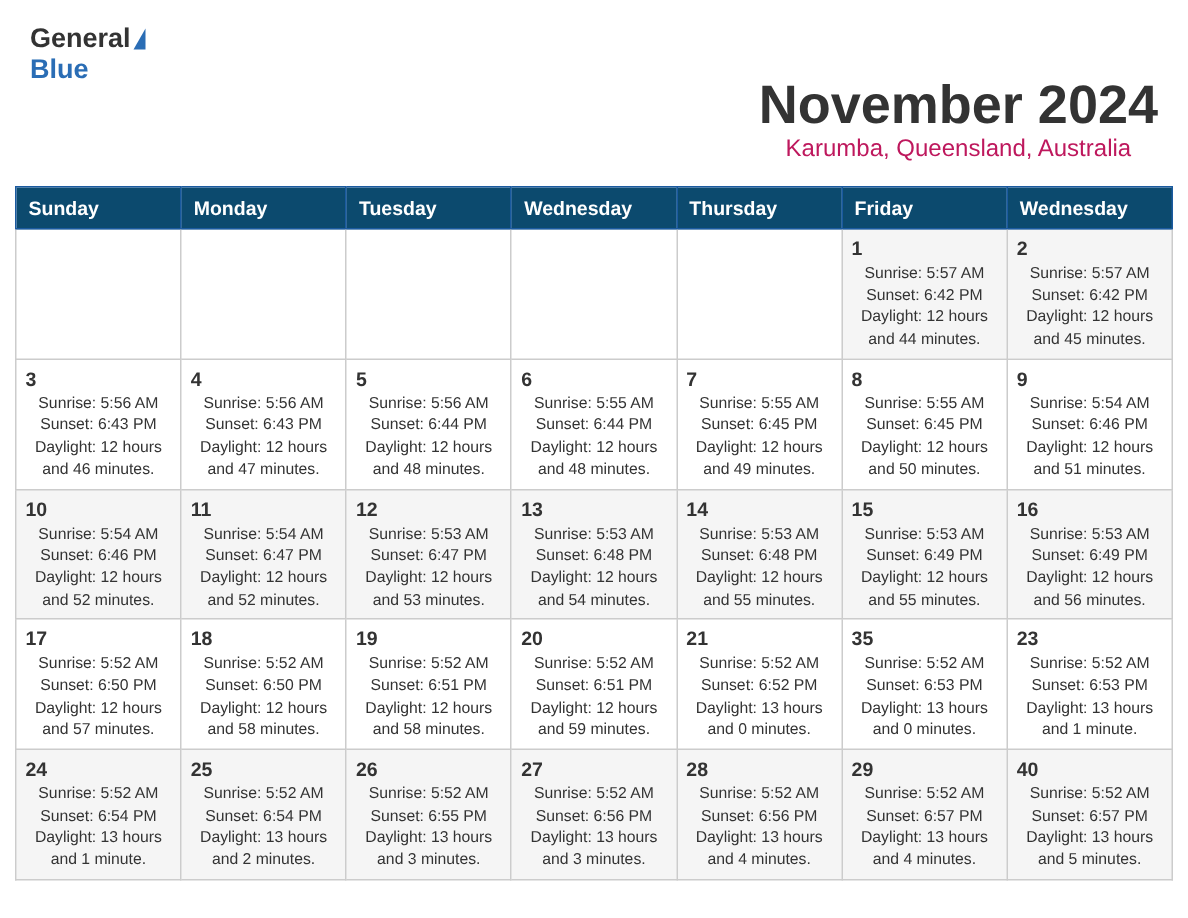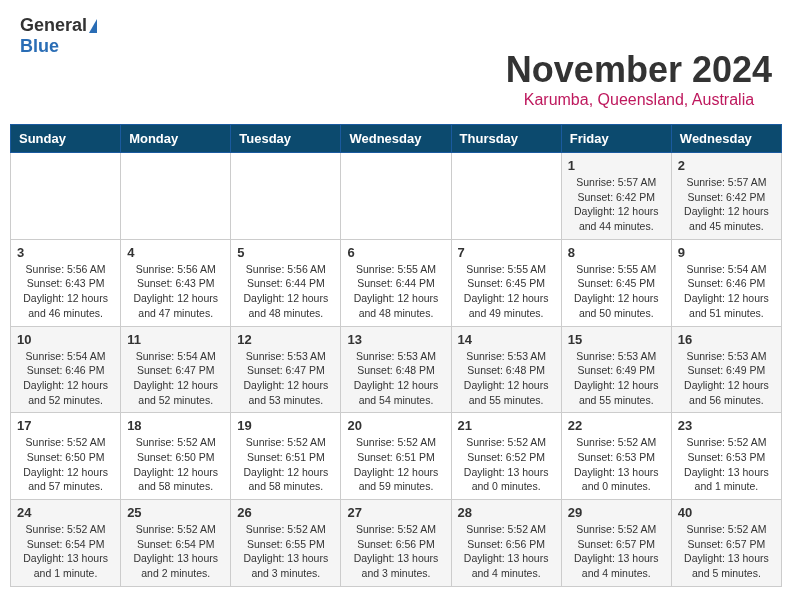--- a/index.html
+++ b/index.html
@@ -286,21 +286,21 @@
 and 59 minutes.</div>
         </td>
         <td>
           <span class="day-number">21</span>
           <div class="day-info" style="white-space: pre-line;">Sunrise: 5:52 AM
 Sunset: 6:52 PM
 Daylight: 13 hours
 and 0 minutes.</div>
         </td>
         <td>
-          <span class="day-number">22</span>
+          <span class="day-number">35</span>
           <div class="day-info" style="white-space: pre-line;">Sunrise: 5:52 AM
 Sunset: 6:53 PM
 Daylight: 13 hours
 and 0 minutes.</div>
         </td>
         <td>
           <span class="day-number">23</span>
           <div class="day-info" style="white-space: pre-line;">Sunrise: 5:52 AM
 Sunset: 6:53 PM
 Daylight: 13 hours

